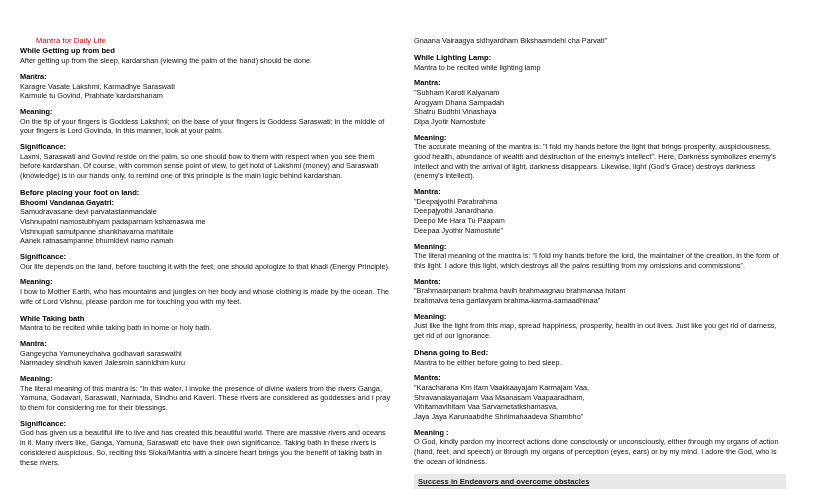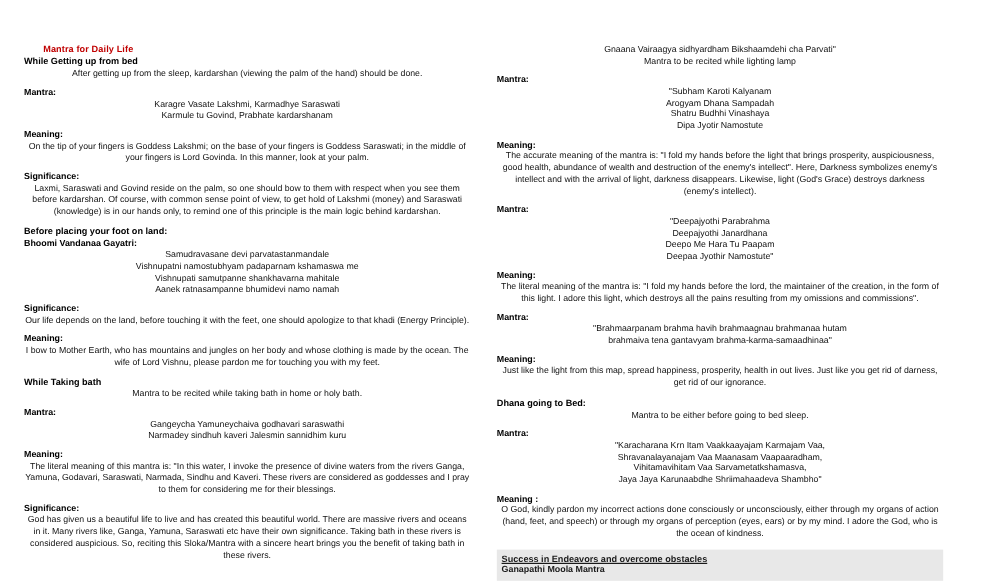--- a/index.html
+++ b/index.html
@@ -26,21 +26,21 @@
     display: flex;
     gap: 22px;
     align-items: flex-start;
   }
   .col {
     width: 372px;
     box-sizing: border-box;
   }
   .doc-title {
     color: #c00000;
-    font-weight: bold;
+    font-weight: normal;
     font-size: 7.6px;
     line-height: 1.25;
     margin: 0 0 1px 0;
     letter-spacing: 0.1px;
     padding-left: 16px;
   }
   h3.sec {
     font-size: 7.6px;
     font-weight: bold;
     line-height: 1.3;
@@ -83,21 +83,21 @@
     line-height: 1.3;
     margin: 0;
     text-decoration: underline;
   }
   .success-box .t2 {
     font-size: 7.4px;
     font-weight: bold;
     line-height: 1.3;
     margin: 0;
   }
-  .nowrapfix { white-space: pre-wrap; text-align: center; }
+  .nowrapfix { white-space: pre-wrap; }
 </style>
 </head>
 <body>
 
 <div class="page">
   <div class="columns">
 
     <div class="col">
       <div class="doc-title">Mantra for Daily Life</div>
 
@@ -131,20 +131,21 @@
       <p class="body nowrapfix">The literal meaning of this mantra is: "In this water, I invoke the presence of divine waters from the rivers Ganga, Yamuna, Godavari, Saraswati, Narmada, Sindhu and Kaveri. These rivers are considered as goddesses and I pray to them for considering me for their blessings.</p>
       <p class="lbl gap">Significance:</p>
       <p class="body nowrapfix">God has given us a beautiful life to live and has created this beautiful world. There are massive rivers and oceans in it. Many rivers like, Ganga, Yamuna, Saraswati etc have their own significance. Taking bath in these rivers is considered auspicious. So, reciting this Sloka/Mantra with a sincere heart brings you the benefit of taking bath in these rivers.</p>
       <p class="body gap nowrapfix">Gayatri mantra is also a common to say in the morning when taking the first bath, especially at sunrise.</p>
 
     </div>
 
     <div class="col">
       <p class="body nowrapfix">Gnaana Vairaagya sidhyardham Bikshaamdehi cha Parvati"</p>
 
+      <h3 class="sec gap">While Lighting Lamp:</h3>
       <p class="body nowrapfix">Mantra to be recited while lighting lamp</p>
       <p class="lbl gap">Mantra:</p>
       <p class="body nowrapfix">"Subham Karoti Kalyanam
 Arogyam Dhana Sampadah
 Shatru Budhhi Vinashaya
 Dipa Jyotir Namostute</p>
       <p class="lbl gap">Meaning:</p>
       <p class="body nowrapfix">The accurate meaning of the mantra is: "I fold my hands before the light that brings prosperity, auspiciousness, good health, abundance of wealth and destruction of the enemy's intellect". Here, Darkness symbolizes enemy's intellect and with the arrival of light, darkness disappears. Likewise, light (God's Grace) destroys darkness (enemy's intellect).</p>
       <p class="lbl gap">Mantra:</p>
       <p class="body nowrapfix">"Deepajyothi Parabrahma

